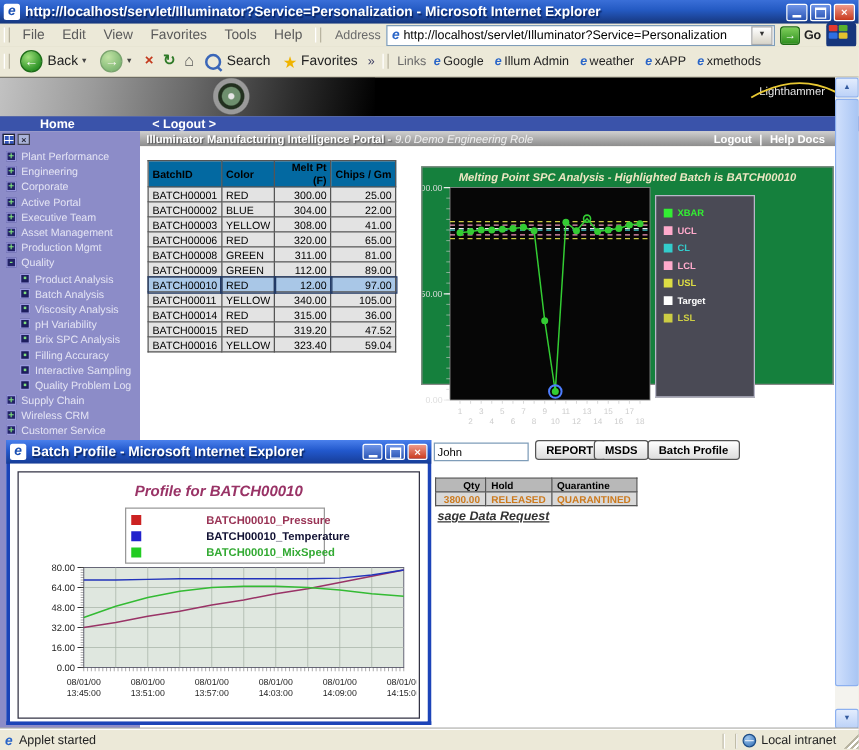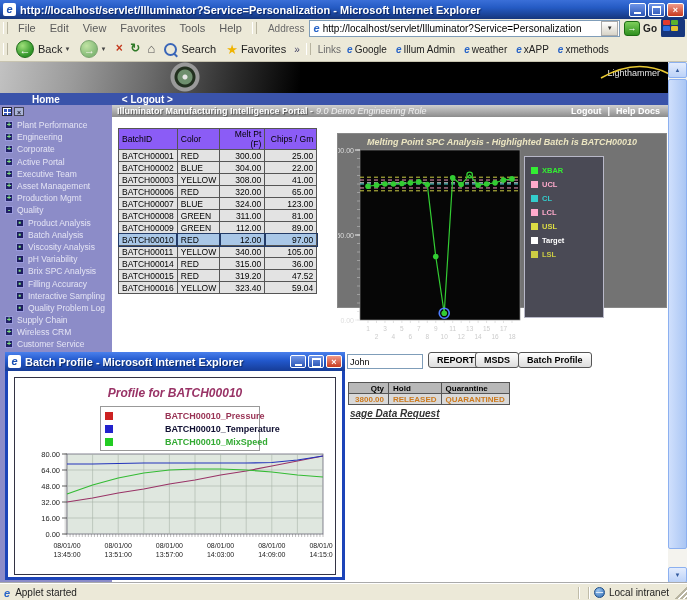--- a/index.html
+++ b/index.html
@@ -87,26 +87,26 @@
   .nav-row{height:12.2px;display:flex;align-items:center;color:#e4e4f4;font-size:8.5px;white-space:nowrap;}
   .nav-row .bullet{width:8px;height:8px;background:#222266;border:1px solid #9a9ade;box-sizing:border-box;
     color:#7ee07e;font-size:8px;line-height:6px;text-align:center;font-weight:bold;margin:0 4px 0 5px;flex:none;}
   .nav-row.child{padding-left:11px;}
   .nav-row.child .bullet{background:#1d1d5e;}
   
   #main{left:112px;top:117px;width:556px;height:466px;background:#fff;}
   
   #batch-table{position:absolute;left:6px;top:11px;border-collapse:collapse;font-size:8.5px;}
   #batch-table th,#batch-table td{border:1px solid #555;height:12px;padding:0 3px;box-sizing:border-box;}
-  #batch-table th{background:#8b5cf6;font-weight:normal;text-align:left;}
+  #batch-table th{background:#0369a1;font-weight:bold;text-align:left;}
   #batch-table td{background:#e3e3e3;}
   #batch-table td.num,#batch-table th.num{text-align:right;}
   #batch-table tr.selected td{background:#a9c7e7;outline:1px solid #223a66;}
   
-  #spc-panel{position:absolute;left:225px;top:16px;width:330px;height:175px;background:#737373;
+  #spc-panel{position:absolute;left:225px;top:16px;width:330px;height:175px;background:#15803d;
     border:1px solid #888;box-sizing:border-box;}
   #spc-title{position:absolute;left:0;top:3px;width:100%;text-align:center;color:#ece6c2;
     font-size:9px;font-weight:bold;font-style:italic;}
   #spc-svg{position:absolute;left:0;top:0;}
   #spc-legend{position:absolute;left:186px;top:22px;width:80px;height:162px;background:#4a4a55;
     border:1px solid #b8b8c8;box-sizing:border-box;padding:6px 0 0 6px;}
   .spc-leg-row{display:flex;align-items:center;height:14px;font-size:7.5px;font-weight:bold;}
   .spc-leg-row .sw{width:7px;height:7px;margin-right:4px;flex:none;}
   
   #operator-input{position:absolute;left:235px;top:237px;width:70px;height:13px;border:1px solid #7f9db9;
@@ -395,26 +395,20 @@
           <td>BATCH00003</td>
           <td>YELLOW</td>
           <td class="num">308.00</td>
           <td class="num">41.00</td>
         </tr>
         <tr>
           <td>BATCH00006</td>
           <td>RED</td>
           <td class="num">320.00</td>
           <td class="num">65.00</td>
-        </tr>
-        <tr>
-          <td>BATCH00007</td>
-          <td>BLUE</td>
-          <td class="num">324.00</td>
-          <td class="num">123.00</td>
         </tr>
         <tr>
           <td>BATCH00008</td>
           <td>GREEN</td>
           <td class="num">311.00</td>
           <td class="num">81.00</td>
         </tr>
         <tr>
           <td>BATCH00009</td>
           <td>GREEN</td>

